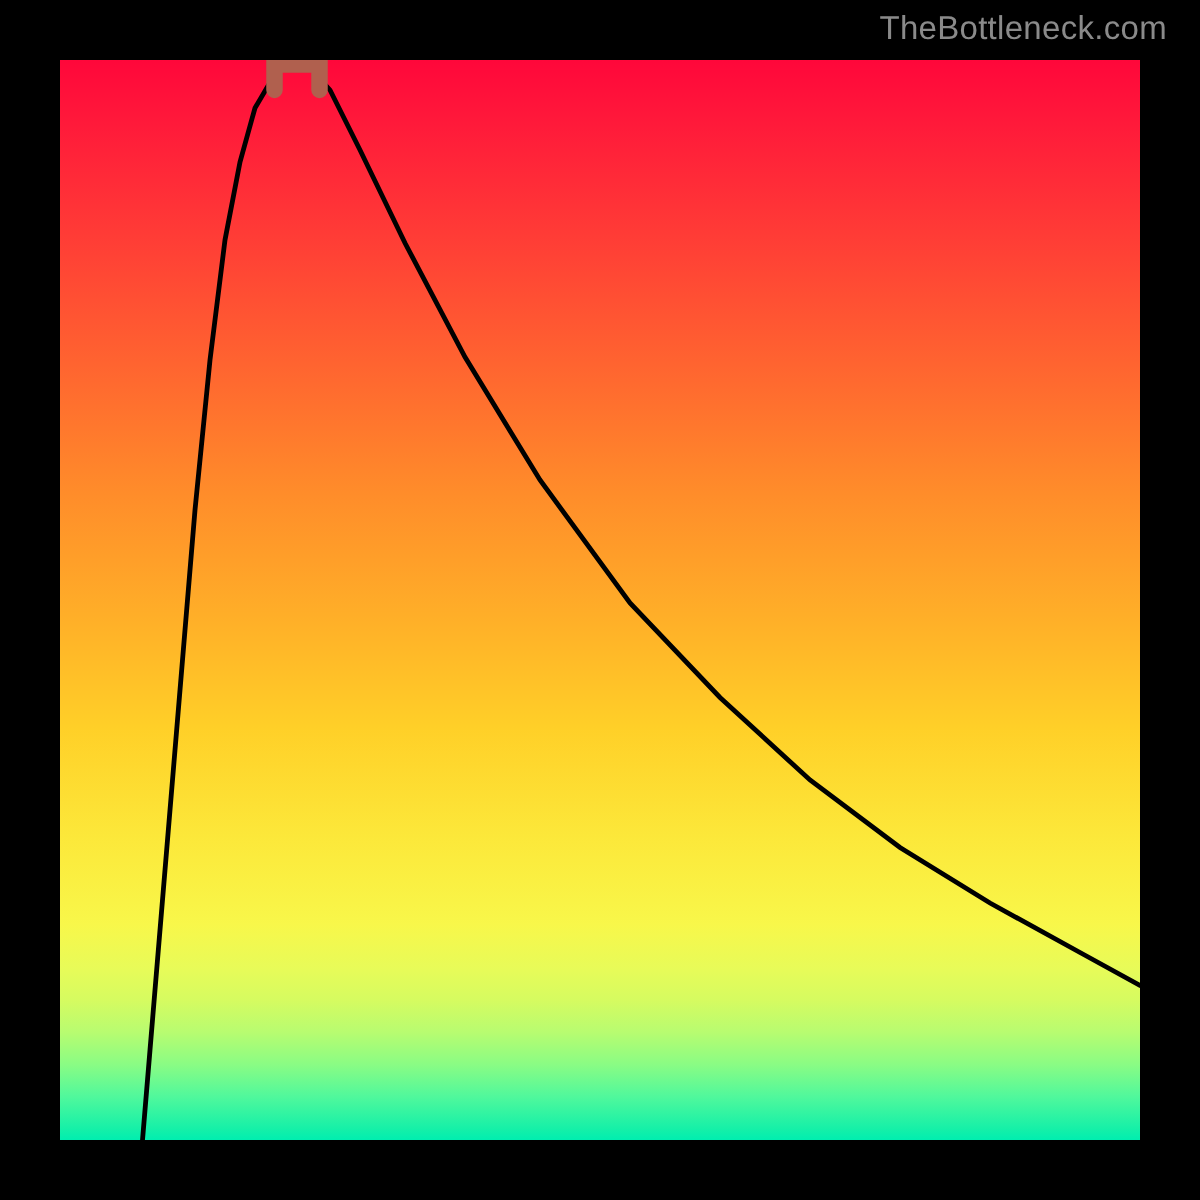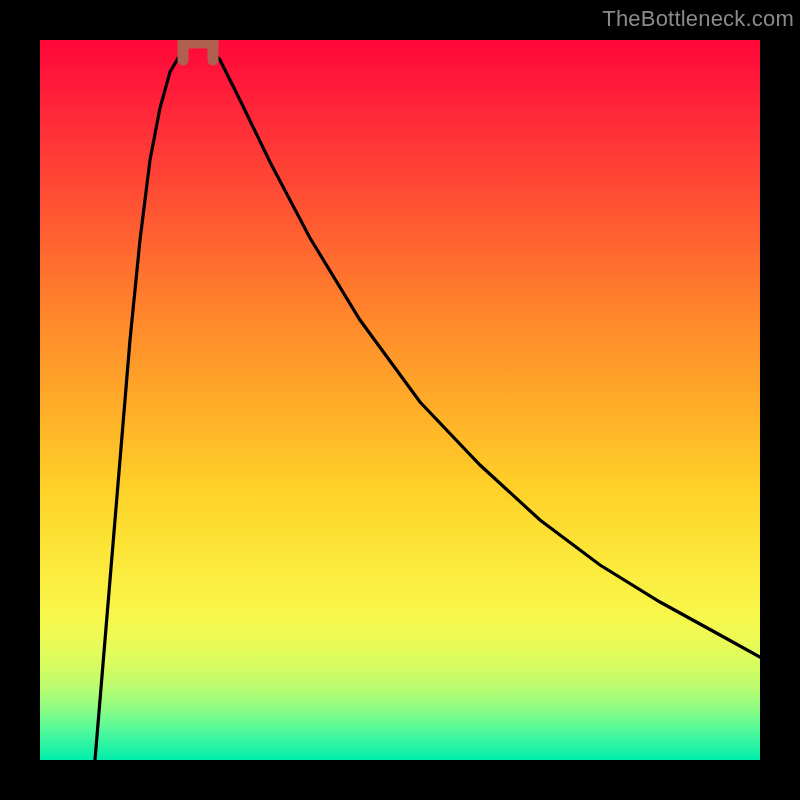--- a/index.html
+++ b/index.html
@@ -46,21 +46,21 @@
   .curve-svg {
     position: absolute;
     left: 0;
     top: 0;
     width: 720px;
     height: 720px;
   }
   .watermark {
     position: absolute;
     top: 6px;
-    right: 6px;
+    right: 22px;
     font-family: Arial, Helvetica, sans-serif;
     font-size: 22px;
     color: #8a8a8a;
     letter-spacing: 0.2px;
     user-select: none;
   }
 </style>
 </head>
 <body>
 

